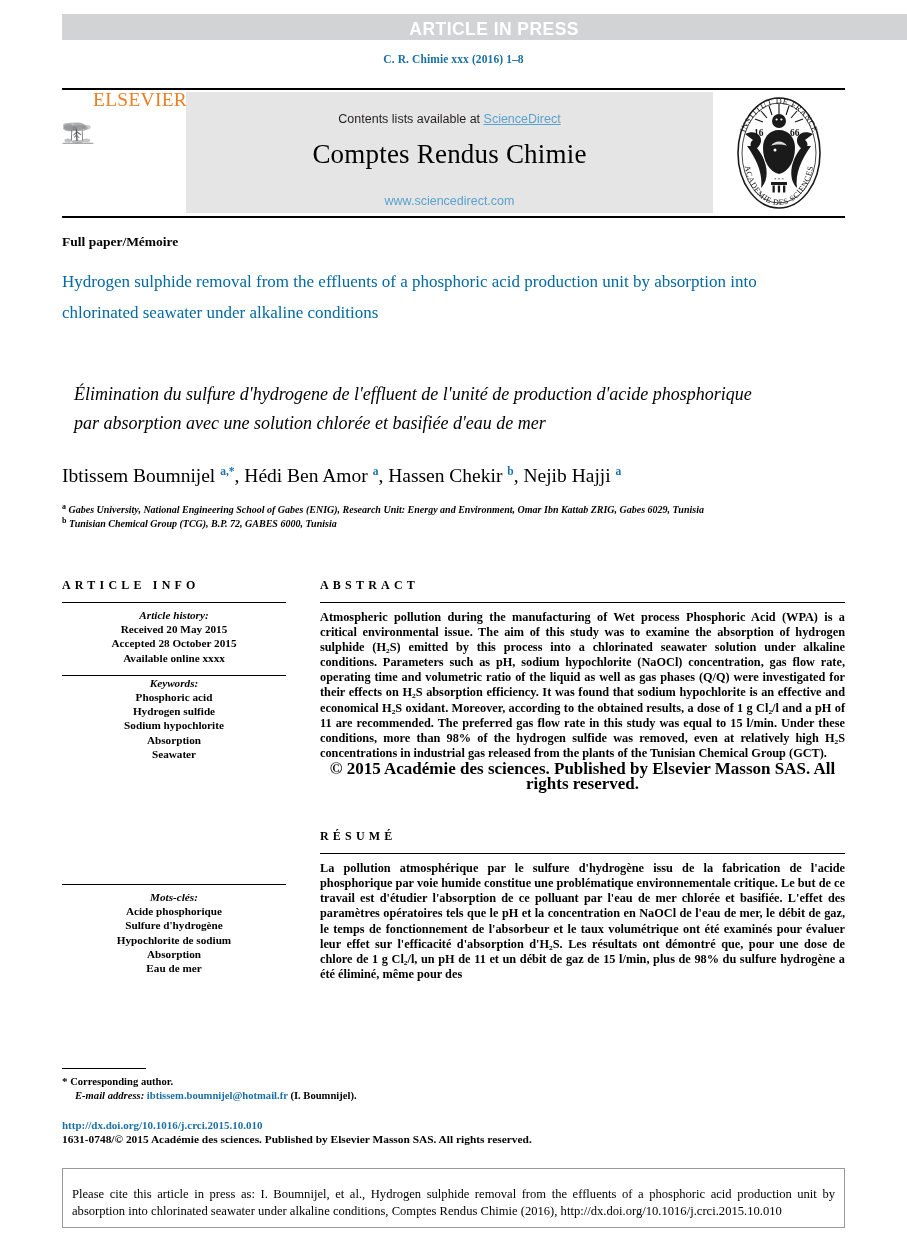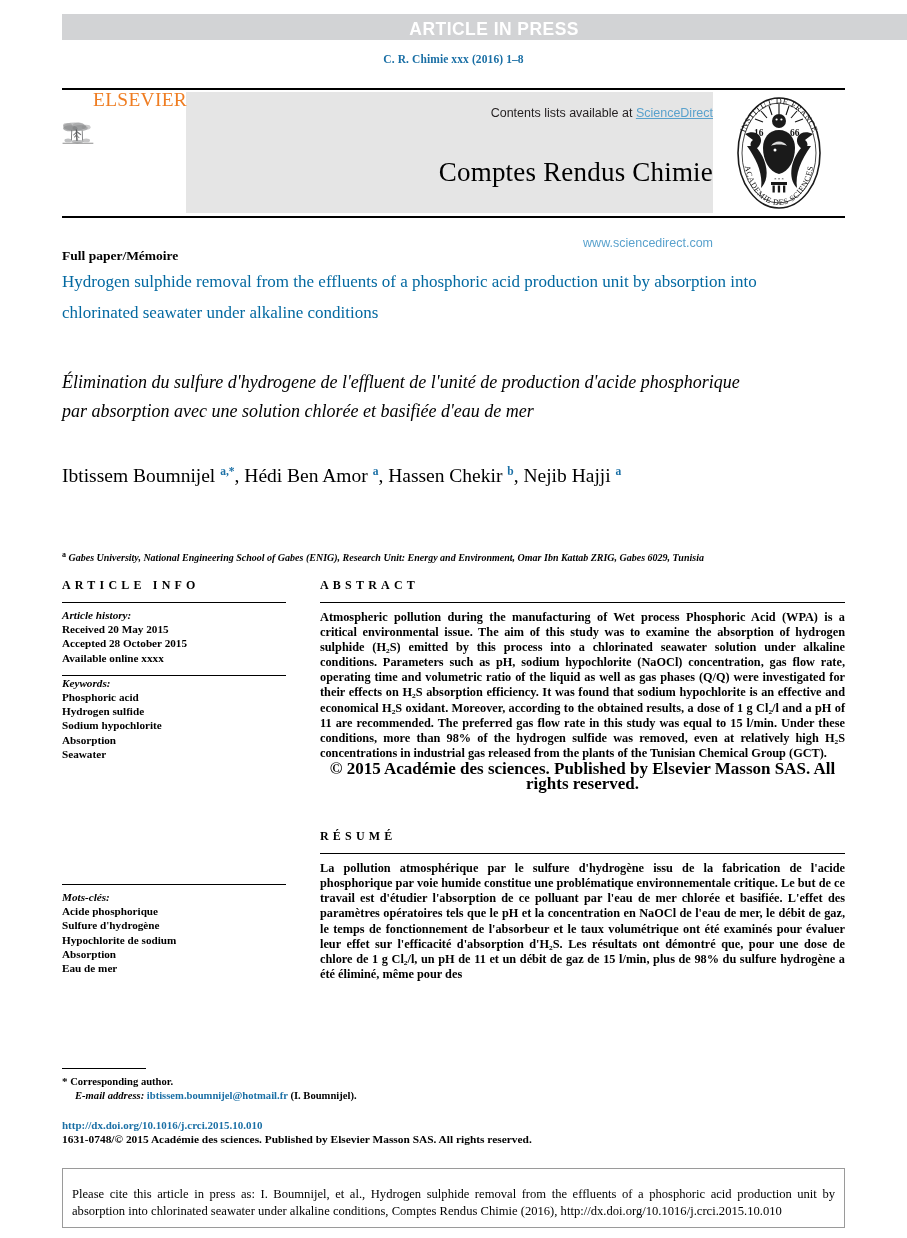--- a/index.html
+++ b/index.html
@@ -83,25 +83,24 @@
     line-height: 1;
     transform: scaleX(1.02);
   }
 
   .banner-center {
     flex: 1 1 auto;
     background: #e5e5e5;
     margin: 2px 0 3px 0;
     display: flex;
     flex-direction: column;
-    align-items: flex-end;
+    align-items: center;
     justify-content: flex-start;
-    padding-top: 14px;
+    padding-top: 20px;
     box-sizing: border-box;
-    gap: 24px;
   }
   .contents-line {
     font-family: "Liberation Sans", sans-serif;
     font-size: 12.5px;
     color: #231f20;
   }
   .contents-line .sd-link { color: #5aa2cd; }
   .journal-title {
     margin-top: 13px;
     font-family: "Liberation Serif", serif;
@@ -121,21 +120,21 @@
     flex: 0 0 132px;
     display: flex;
     align-items: center;
     justify-content: center;
   }
 
   
   .paper-type {
     position: absolute;
     left: 62px;
-    top: 248px;
+    top: 234px;
     font-size: 13.5px;
     font-weight: bold;
     font-family: "Liberation Serif", serif;
   }
 
   
   .title-en {
     position: absolute;
     left: 62px;
     top: 266px;
@@ -177,21 +176,20 @@
   .affils {
     position: absolute;
     left: 62px;
     top: 503px;
     width: 740px;
     font-size: 10px;
     line-height: 13.5px;
     font-style: italic;
     font-family: "Liberation Serif", serif;
     font-weight: bold;
-    margin-top: 48px;
   }
   .affils sup {
     font-size: 8px;
     vertical-align: super;
     line-height: 0;
     font-style: normal;
   }
 
   
   .info-col {
@@ -219,20 +217,21 @@
   .rule-thin {
     border-top: 1.1px solid #000;
     margin-top: 10px;
   }
   .info-block {
     margin-top: 5px;
     font-size: 11.2px;
     line-height: 14.2px;
     font-family: "Liberation Serif", serif;
     font-weight: bold;
+    text-align: center;
   }
   .info-block .lbl {
     font-style: italic;
     display: block;
   }
   .info-block .row { display: block; }
 
   .abs-body {
     margin-top: 7px;
     font-size: 12.3px;
@@ -410,28 +409,29 @@
       <rect x="56" y="91.5" width="2.3" height="7" fill="#1a1a1a"></rect>
       <text x="52" y="87" font-family="Liberation Serif, serif" font-size="5" fill="#1a1a1a" text-anchor="middle">* * *</text>
     </svg>
   </div>
 
 </div>
 
 <div class="paper-type">Full paper/Mémoire</div>
 
 <h1 class="title-en" style="margin:0;font-weight:normal;">Hydrogen sulphide removal from the effluents of a phosphoric acid production unit by absorption into chlorinated seawater under alkaline conditions</h1>
-<h2 class="title-fr" style="margin:0;font-weight:normal;">Élimination du sulfure d'hydrogene de l'effluent de l'unité de production d'acide phosphorique par absorption avec une solution chlorée et basifiée d'eau de mer</h2>
+<h2 class="title-fr" style="margin:12px;font-weight:normal;">Élimination du sulfure d'hydrogene de l'effluent de l'unité de production d'acide phosphorique par absorption avec une solution chlorée et basifiée d'eau de mer</h2>
 
 <div class="authors">
   <span><span>Ibtissem Boumnijel</span> <sup>a,*</sup></span><span>, </span><span><span>Hédi Ben Amor</span> <sup>a</sup></span><span>, </span><span><span>Hassen Chekir</span> <sup>b</sup></span><span>, </span><span><span>Nejib Hajji</span> <sup>a</sup></span>
 </div>
 
 <div class="affils">
   <div><sup>a</sup> <span>Gabes University, National Engineering School of Gabes (ENIG), Research Unit: Energy and Environment, Omar Ibn Kattab ZRIG, Gabes 6029, Tunisia</span></div>
+  <div><sup>b</sup> <span>Tunisian Chemical Group (TCG), B.P. 72, GABES 6000, Tunisia</span></div>
 </div>
 
 <div class="info-col">
   <div class="sec-head">ARTICLE INFO</div>
   <div class="rule-thick"></div>
   <div class="info-block">
     <span class="lbl">Article history:</span>
     <span class="row">Received 20 May 2015</span>
     <span class="row">Accepted 28 October 2015</span>
     <span class="row">Available online xxxx</span>

